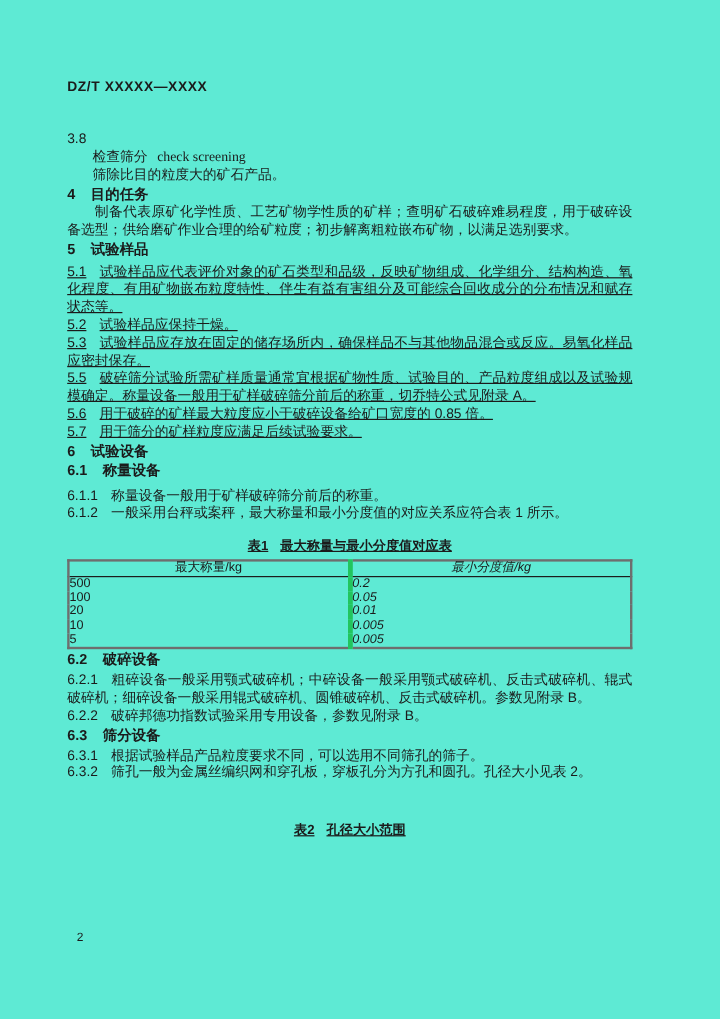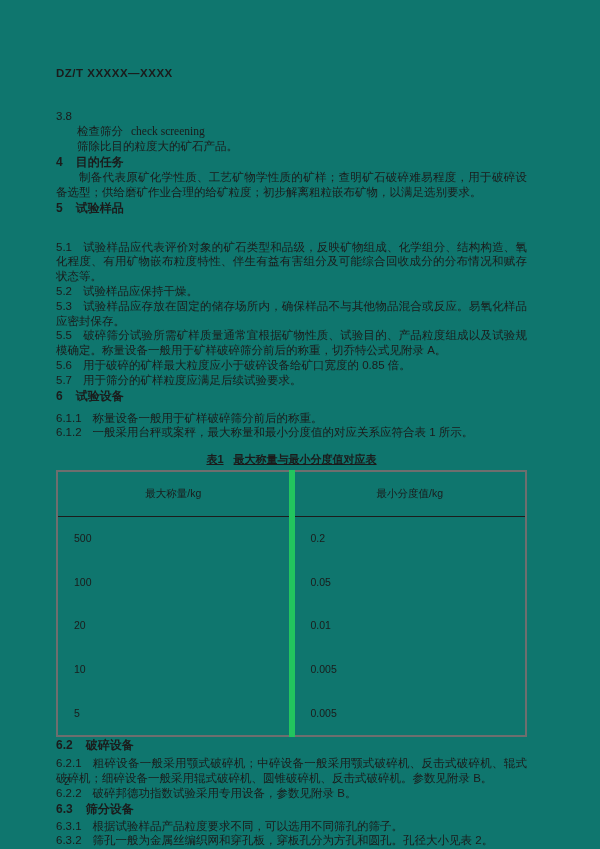--- a/index.html
+++ b/index.html
@@ -1,57 +1,57 @@
 <!DOCTYPE html>
 <html><head>
 <meta charset="utf-8">
 <style>
   html,body{margin:0;padding:0;}
   body{
     width:600px;height:849px;background:#ffffff;position:relative;
     font-family:"Liberation Sans", sans-serif;color:#1b1b1b;
     -webkit-font-smoothing:antialiased;
   }
-  .page{position:absolute;left:0;top:0;width:600px;height:849px;background:#0f766e;overflow:hidden;}
+  .page{position:absolute;left:0;top:0;width:600px;height:849px;background:#5eead4;overflow:hidden;}
   .content{position:absolute;left:56px;top:66px;width:471px;}
   .doc-header{font-size:11.5px;font-weight:bold;line-height:15px;letter-spacing:.5px;}
   .term-block{margin-top:28px;font-size:11.5px;line-height:15px;}
   .term-num{display:block;}
   .term-line{display:block;padding-left:21px;font-weight:normal;}
   .term-en{margin-left:8px;font-family:"Liberation Serif", serif;}
   .term-def{display:block;padding-left:21px;}
   h2.sec{font-size:12px;font-weight:bold;line-height:16px;margin:0;}
   .sec .secnum{margin-right:13px;}
   .m-sec4{margin-top:14px;}
   .m-sec5{margin-top:11px;}
   .m-sec6{margin-top:6px;}
   .m-sub61{margin-top:7px;}
   .m-sub62{margin-top:9px;}
   .m-sub63{margin-top:4px;}
   p.body-para{font-size:11.5px;line-height:14.8px;margin:0;text-align:justify;}
   .indent2{text-indent:2em;}
   .m-para4{margin-top:10px;}
   .clauses{margin:0;}
-  .m-cl5{margin-top:24px;}
+  .m-cl5{margin-top:4px;text-decoration:underline;}
   .m-cl61{margin-top:7px;}
   .m-cl62{margin-top:3px;}
   .m-cl63{margin-top:2px;}
   p.clause{font-size:11.5px;line-height:14.8px;margin:0;text-align:justify;}
   .cnum{margin-right:11px;white-space:nowrap;}
   .tbl-caption{margin-top:12px;text-align:center;font-size:11px;font-weight:bold;line-height:15px;text-decoration:underline;}
   .tbl-caption .cap-label{margin-right:10px;}
   .m-cap2{margin-top:33px;}
   table.data{width:100%;border-collapse:collapse;margin-top:3px;table-layout:fixed;}
   table.data{border:2px solid #6e6e6e;}
   table.data th, table.data td{
-    padding:16px;font-weight:normal;
+    padding:0;font-weight:normal;
     font-size:10.5px;line-height:11.6px;height:11.6px;vertical-align:middle;
   }
   table.data th{height:12px;border-bottom:1.5px solid #1c1c1c;}
-  table.data th+th, table.data td+td{border-left:6px solid #22c55e;}
+  table.data th+th, table.data td+td{border-left:4px solid #22c55e;font-style:italic;}
   .page-num{position:absolute;left:64px;top:776px;font-size:10px;line-height:12px;}
 </style>
 </head>
 <body>
 
 <div class="page">
   <div class="content">
 
     <div class="doc-header">DZ/T XXXXX—XXXX</div>
 
@@ -69,20 +69,21 @@
       <p class="clause"><span class="cnum">5.1</span><span>试验样品应代表评价对象的矿石类型和品级，反映矿物组成、化学组分、结构构造、氧化程度、有用矿物嵌布粒度特性、伴生有益有害组分及可能综合回收成分的分布情况和赋存状态等。</span></p>
       <p class="clause"><span class="cnum">5.2</span><span>试验样品应保持干燥。</span></p>
       <p class="clause"><span class="cnum">5.3</span><span>试验样品应存放在固定的储存场所内，确保样品不与其他物品混合或反应。易氧化样品应密封保存。</span></p>
       <p class="clause"><span class="cnum">5.5</span><span>破碎筛分试验所需矿样质量通常宜根据矿物性质、试验目的、产品粒度组成以及试验规模确定。称量设备一般用于矿样破碎筛分前后的称重，切乔特公式见附录 A。</span></p>
       <p class="clause"><span class="cnum">5.6</span><span>用于破碎的矿样最大粒度应小于破碎设备给矿口宽度的 0.85 倍。</span></p>
       <p class="clause"><span class="cnum">5.7</span><span>用于筛分的矿样粒度应满足后续试验要求。</span></p>
     </div>
 
     <h2 class="sec m-sec6"><span class="secnum">6</span><span>试验设备</span></h2>
 
+    <h2 class="sec m-sub61"><span class="secnum">6.1</span><span>称量设备</span></h2>
     <div class="clauses m-cl61">
       <p class="clause"><span class="cnum">6.1.1</span><span>称量设备一般用于矿样破碎筛分前后的称重。</span></p>
       <p class="clause"><span class="cnum">6.1.2</span><span>一般采用台秤或案秤，最大称量和最小分度值的对应关系应符合表 1 所示。</span></p>
     </div>
 
     <div class="tbl-caption"><span class="cap-label">表1</span><span>最大称量与最小分度值对应表</span></div>
 
     <table class="data">
       <thead>
         <tr>

